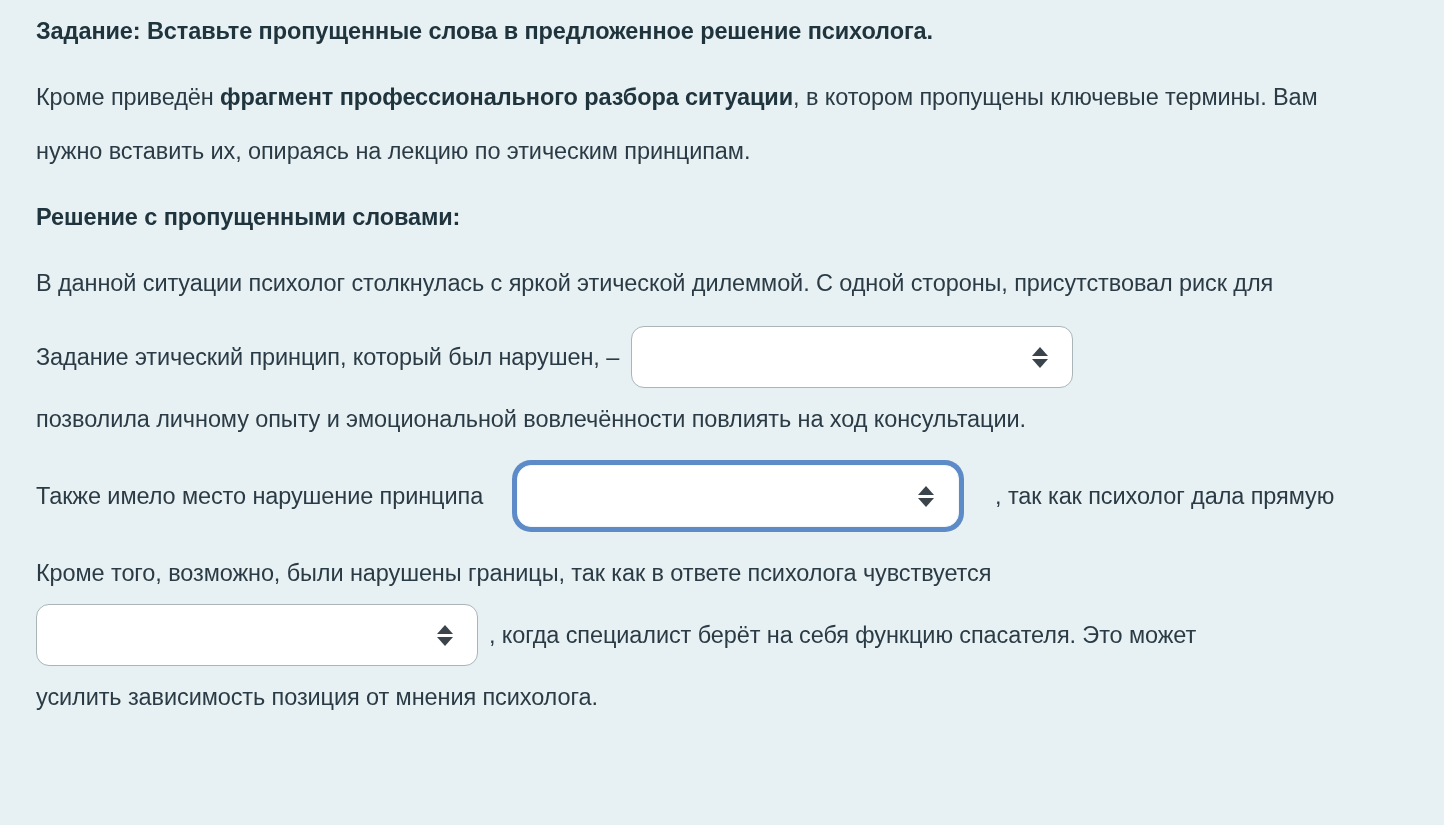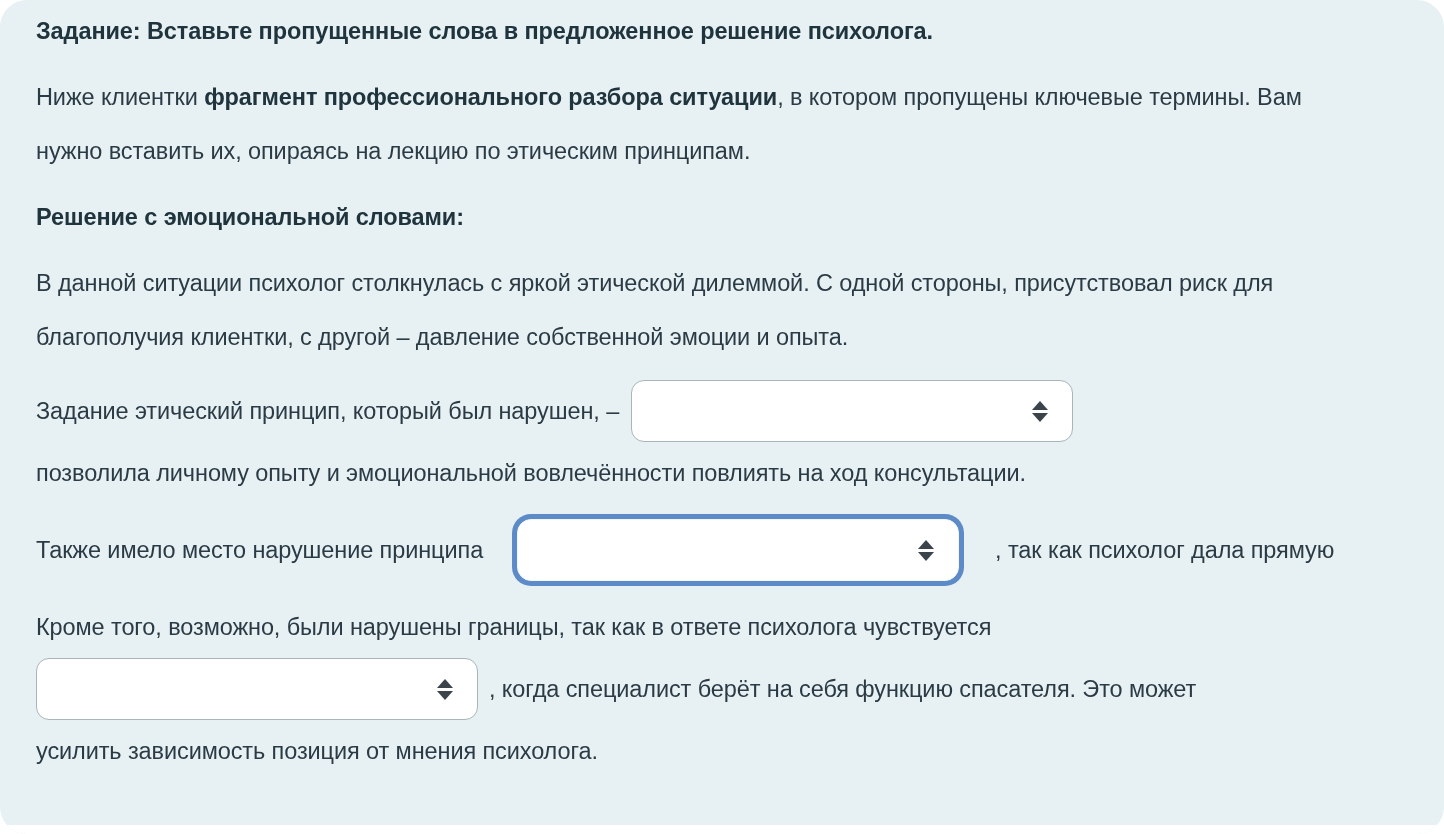--- a/index.html
+++ b/index.html
@@ -4,21 +4,20 @@
 <style>
   html,body{margin:0;padding:0;}
   .page{
     position:relative;
     width:1444px;height:834px;
     background:#e7f1f3;
     font-family:"Liberation Sans","DejaVu Sans",sans-serif;
     color:#2b3b45;
     overflow:hidden;
     box-sizing:border-box;
-    border-radius:27px;
   }
   .content{padding:4px 40px 0 36px;}
   .t-line{
     line-height:54px;
     font-size:23.5px;
     white-space:nowrap;
     letter-spacing:-0.1px;
   }
   .para{margin-bottom:12px;}
   b,.bold{font-weight:bold;color:#20343e;text-align:right;}
@@ -59,29 +58,28 @@
 </style>
 </head>
 <body>
 
 <div class="page">
   <div class="content">
 
     <div class="t-line heading para">Задание: Вставьте пропущенные слова в предложенное решение психолога.</div>
 
     <div class="para">
-      <div class="t-line"><span>Ниже клиентки </span><span class="bold">фрагмент профессионального разбора ситуации</span><span>, в котором пропущены ключевые термины. Вам</span></div>
+      <div class="t-line"><span>Кроме приведён </span><span class="bold">фрагмент профессионального разбора ситуации</span><span>, в котором пропущены ключевые термины. Вам</span></div>
       <div class="t-line">нужно вставить их, опираясь на лекцию по этическим принципам.</div>
     </div>
 
-    <div class="t-line heading para">Решение с эмоциональной словами:</div>
+    <div class="t-line heading para">Решение с пропущенными словами:</div>
 
     <div class="para">
       <div class="t-line">В данной ситуации психолог столкнулась с яркой этической дилеммой. С одной стороны, присутствовал риск для</div>
-      <div class="t-line">благополучия клиентки, с другой – давление собственной эмоции и опыта.</div>
     </div>
 
     <div class="para">
       <div class="t-line select-line">
         <span>Задание этический принцип, который был нарушен, –</span>
         <div class="select-box gap-l-12 gap-r-9" role="combobox">
           <span class="select-value"></span>
           <span class="arrows">
               <span class="tri-up"></span>
               <span class="tri-down"></span>

